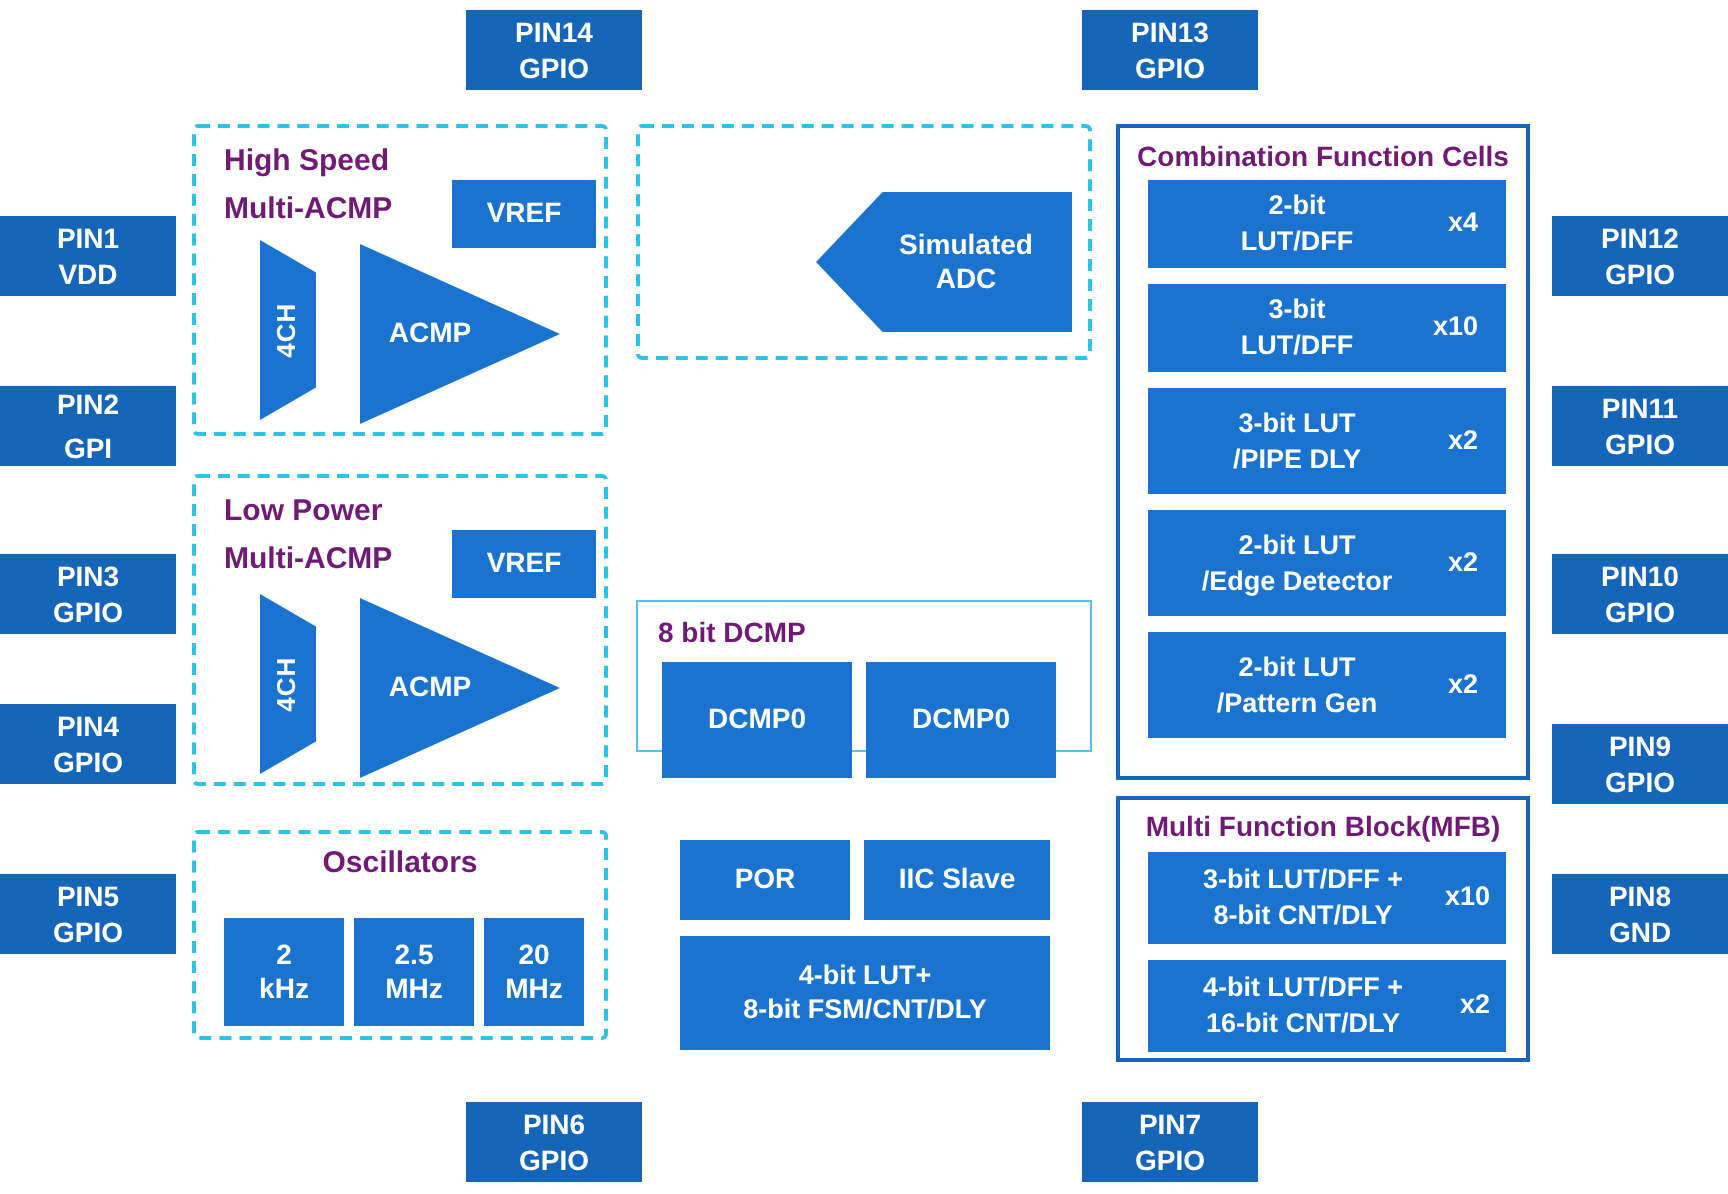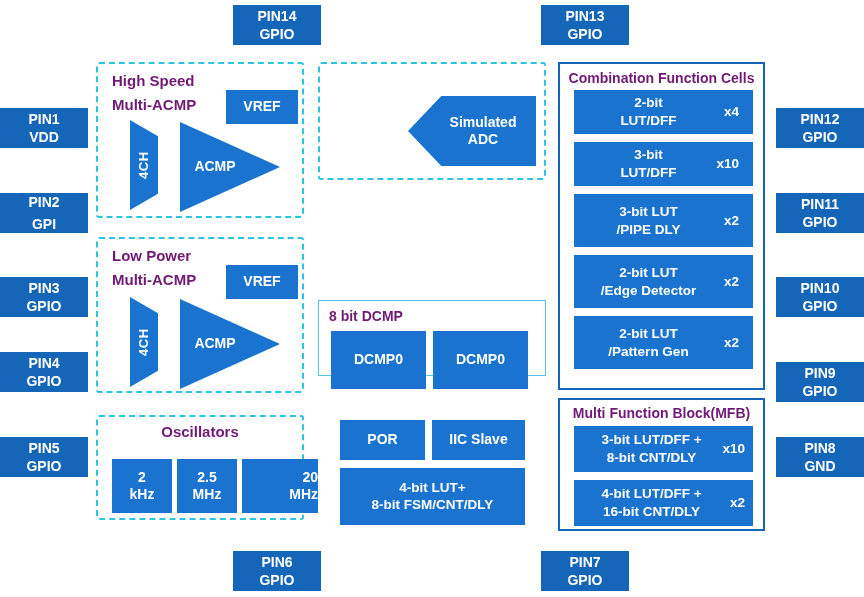--- a/index.html
+++ b/index.html
@@ -132,21 +132,21 @@
   <div class="dashed" style="left:96px; top:415px; width:208px; height:105px;">
     <span class="navy center-title" style="top:6px;">Oscillators</span>
     <div class="blk abs" style="left:14px; top:42px; width:60px; height:54px;">
       <span>2</span>
       <span>kHz</span>
     </div>
     <div class="blk abs" style="left:79px; top:42px; width:60px; height:54px;">
       <span>2.5</span>
       <span>MHz</span>
     </div>
-    <div class="blk abs" style="left:144px; top:42px; width:76px; height:54px;align-items:flex-end;">
+    <div class="blk abs" style="left:144px; top:42px; width:50px; height:54px;">
       <span>20</span>
       <span>MHz</span>
     </div>
   </div>
 
   <div class="dashed" style="left:318px; top:62px; width:228px; height:118px;">
     <div class="blk abs pent-l" style="left:88px; top:32px; width:128px; height:70px; padding-left:22px;">
       <span>Simulated</span>
       <span>ADC</span>
     </div>

